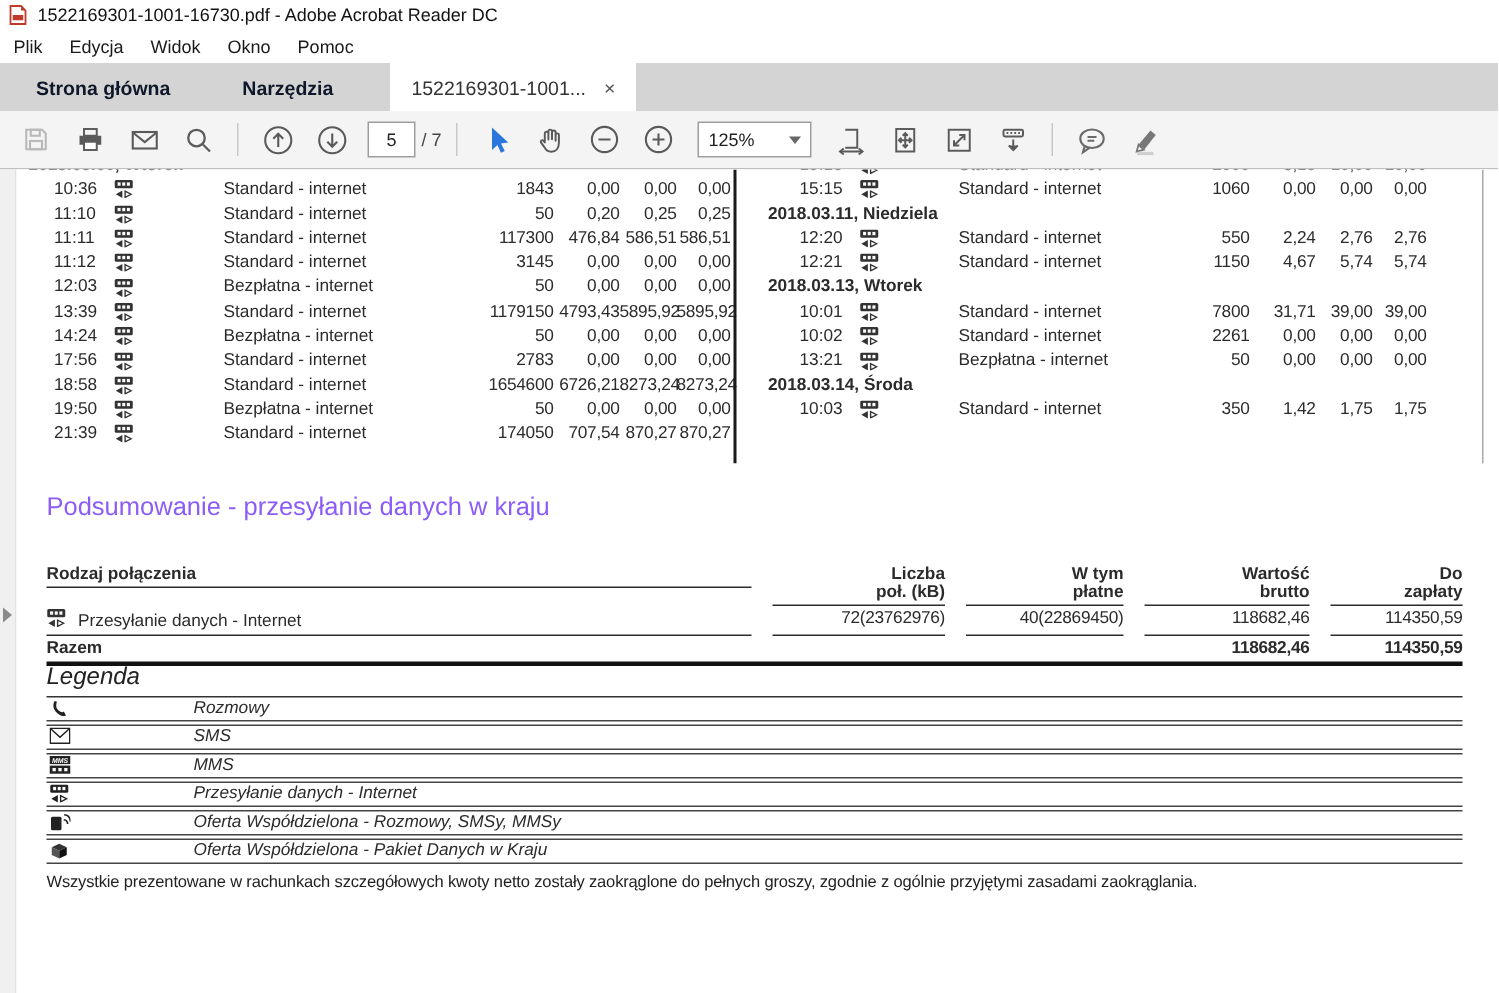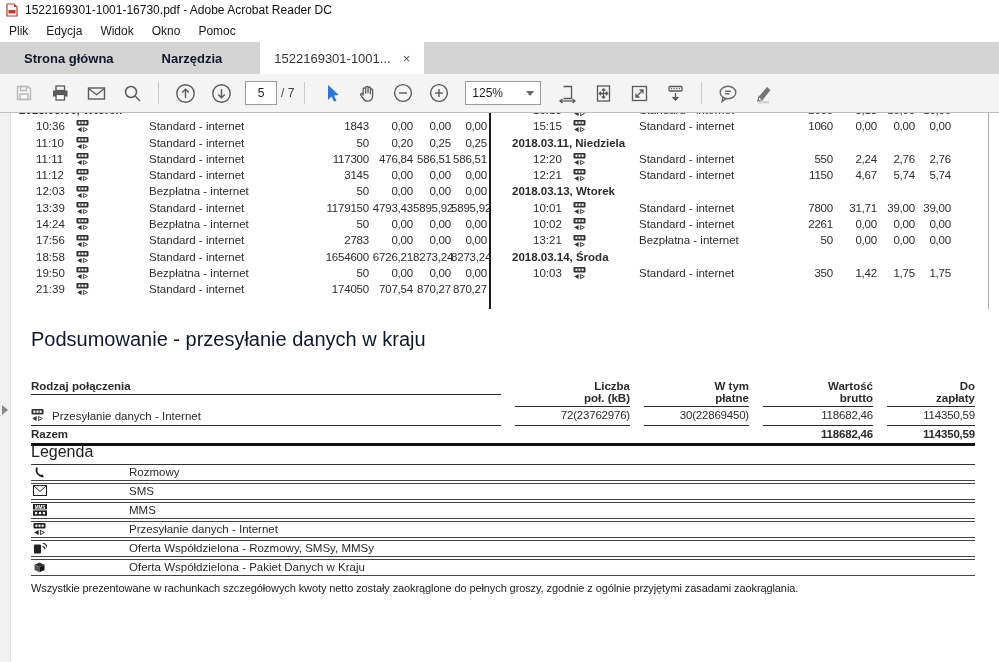--- a/index.html
+++ b/index.html
@@ -54,37 +54,37 @@
   .c-n{width:44px;}
   .c-n.n2{width:38px;}.c-n.n3{width:36px;}
   .half.left .row{padding-right:2px;}
   .half.right .row{padding-right:39px;}
   .vline{position:absolute;top:0;height:196px;width:1.5px;background:#1a1a1a;}
   .vline.vl-left{left:478px;}
   .vline.vl-right{left:977px;background:#aaa;width:1px;}
 
   
   .summary{position:absolute;left:20px;top:215px;width:944px;}
-  .sum-title{font-size:20px;color:#0f172a;margin-bottom:13px;}
+  .sum-title{font-size:17px;color:#8b5cf6;margin-bottom:13px;}
   .sum-grid{display:grid;grid-template-columns:470px 115px 105px 110px 88px;column-gap:14px;font-size:11.5px;}
   .sum-grid > div{border-bottom:1px solid #2b2b2b;padding-bottom:2px;margin-top:16px;}
   .sh-label{font-weight:700;align-self:start;}
   .sh-col{font-weight:700;text-align:right;align-self:end;}
   .sh-col span{display:block;}
   .sum-row{display:grid;grid-template-columns:470px 115px 105px 110px 88px;column-gap:14px;font-size:11.5px;}
   .sum-row > div{border-bottom:1px solid #2b2b2b;padding:2px 0 2px;}
   .sr-label{display:flex;align-items:center;gap:8px;padding-left:2px;}
   .sr-val{text-align:right;letter-spacing:-0.2px;}
   .sum-total{display:grid;grid-template-columns:470px 115px 105px 110px 88px;column-gap:14px;font-size:11.5px;font-weight:700;border-bottom:3px solid #111;}
   .sum-total > div{padding:2px 0 3px;}
   .st-label{padding-left:18px;}
   .st-val{text-align:right;letter-spacing:-0.2px;}
 
   
-  .legend{position:absolute;left:20px;top:330px;width:944px;}
+  .legend{position:absolute;left:20px;top:330px;width:944px;font-style:italic;}
   .lg-title{font-size:16px;color:#222;padding-bottom:3px;border-bottom:1px solid #333;}
   .lg-row{display:flex;align-items:flex-start;height:13px;border-bottom:1px solid #444;padding:1px 0;}
   .lg-row + .lg-row{border-top:1px solid #444;margin-top:2px;}
   .lg-ico{width:18px;margin-left:2px;display:flex;align-items:center;}
   .lg-label{margin-left:78px;font-size:11.5px;}
 
   
   .footnote{position:absolute;left:20px;top:469px;width:950px;font-size:11px;color:#222;letter-spacing:-0.1px;}
 </style>
 </head>
@@ -638,21 +638,21 @@
                   <rect x="2.4" y="1.6" width="2" height="2.2" fill="#fff"></rect>
                   <rect x="5.5" y="1.6" width="2" height="2.2" fill="#fff"></rect>
                   <rect x="8.6" y="1.6" width="2" height="2.2" fill="#fff"></rect>
                   <path d="M5.6 7 L5.6 12 L1.2 9.5 Z" fill="#333"></path>
                   <path d="M7.4 7.4 L7.4 11.6 L11.4 9.5 Z" fill="none" stroke="#333" stroke-width="0.9"></path>
                 </svg>
             </span>
             <span>Przesyłanie danych - Internet</span>
           </div>
           <div class="sr-val">72(23762976)</div>
-          <div class="sr-val">30(22869450)</div>
+          <div class="sr-val">40(22869450)</div>
           <div class="sr-val">118682,46</div>
           <div class="sr-val">114350,59</div>
         </div>
         <div class="sum-total">
           <div class="st-label">Razem</div>
           <div></div>
             <div></div>
           <div class="st-val">118682,46</div>
           <div class="st-val">114350,59</div>
         </div>

